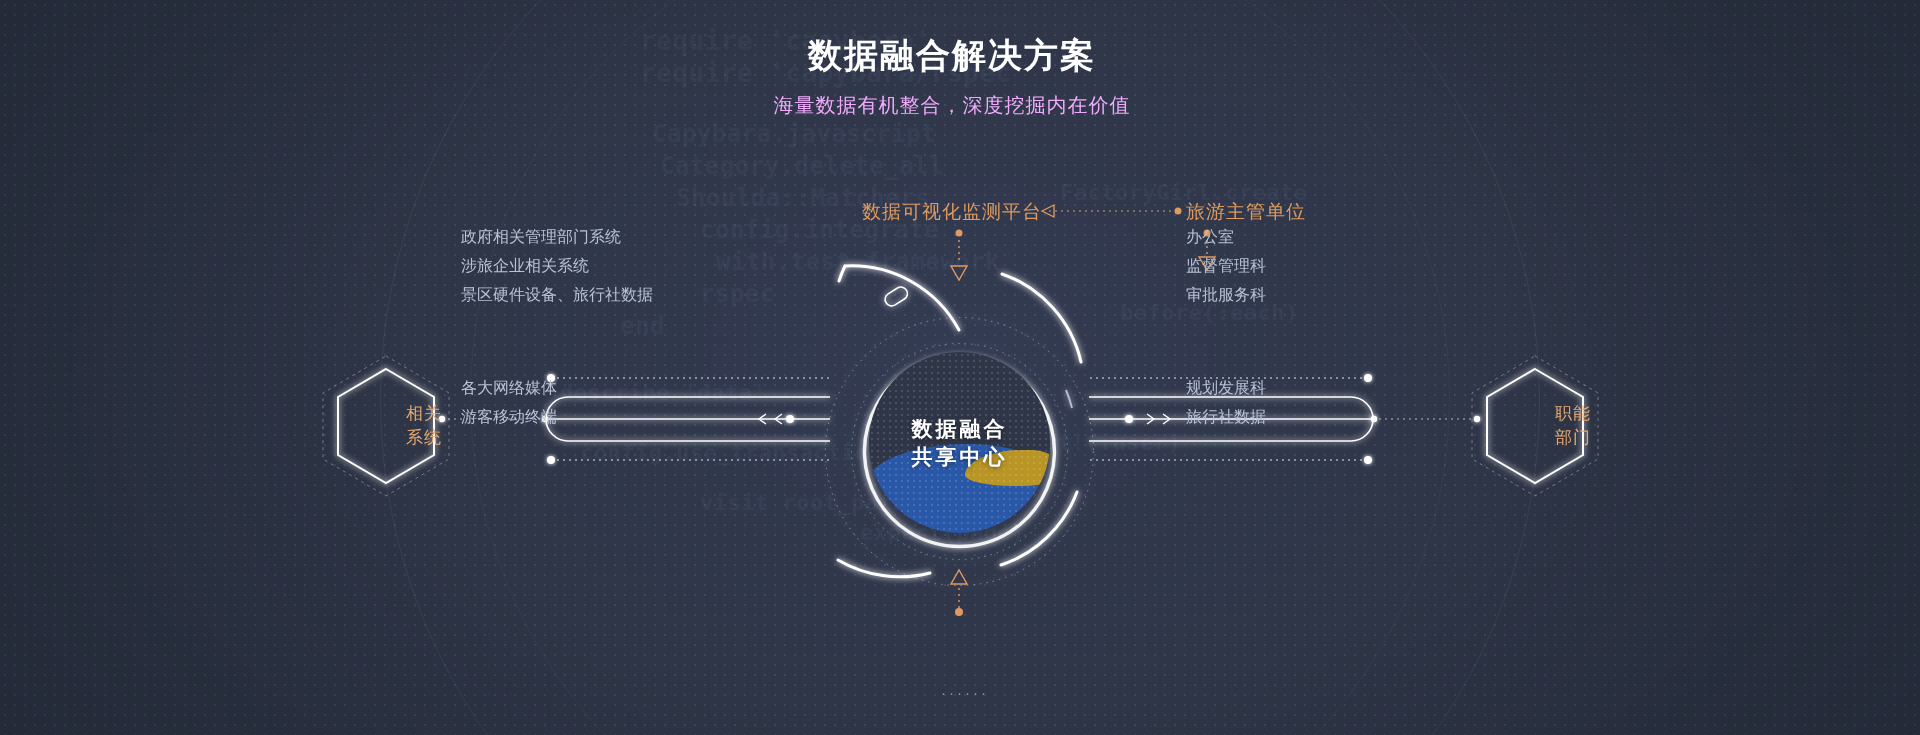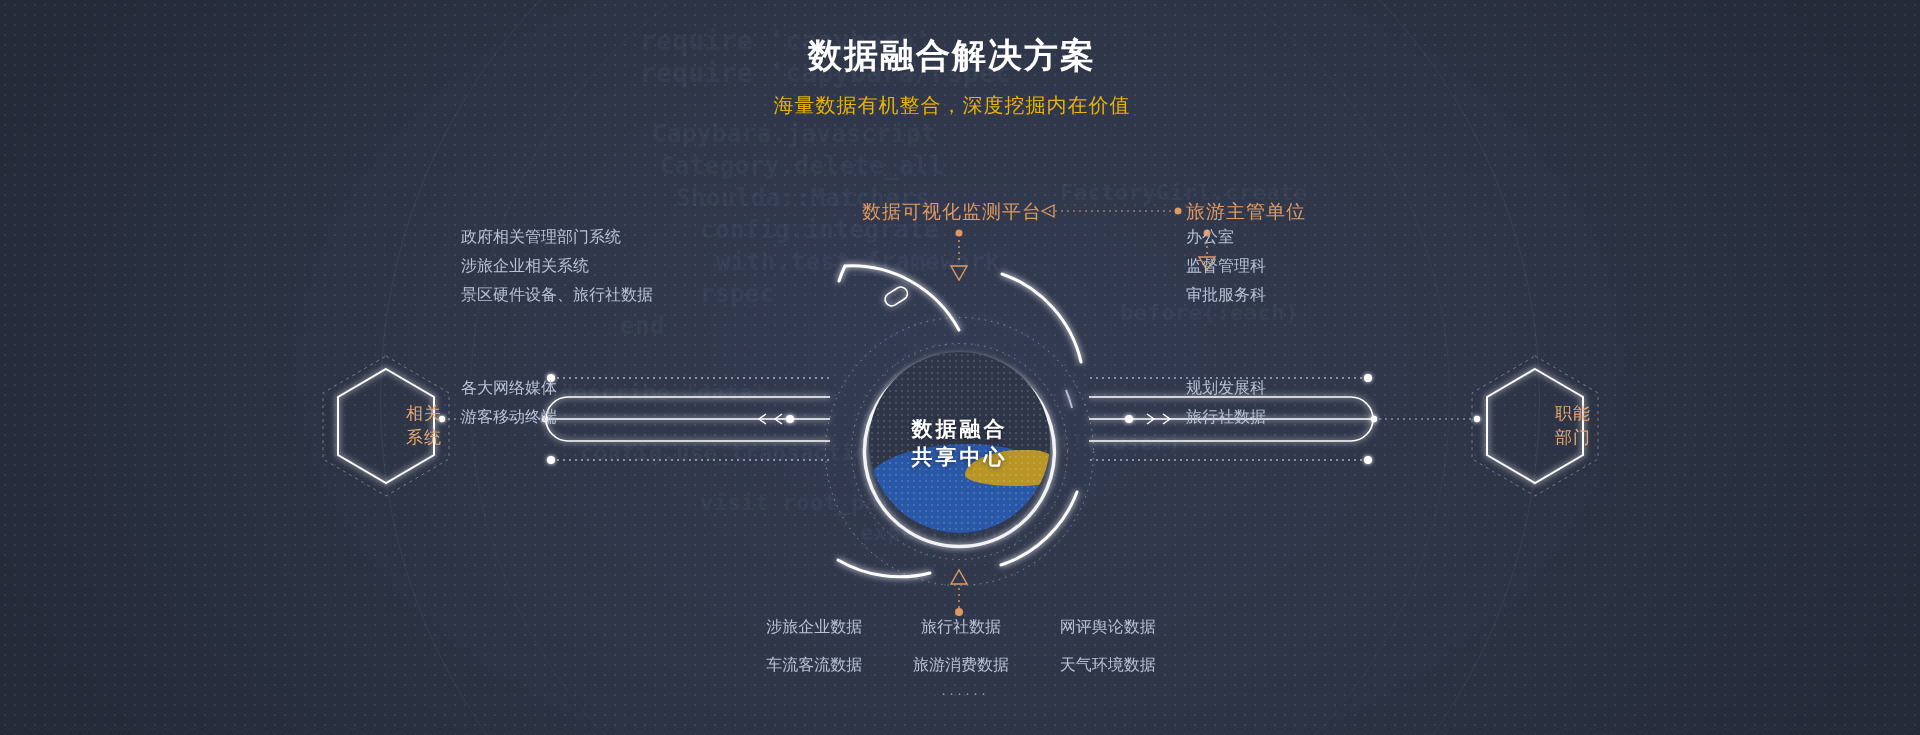--- a/index.html
+++ b/index.html
@@ -53,21 +53,21 @@
   }
 
   
   #header{ position:absolute; left:0; right:16px; top:32px; text-align:center; z-index:6; }
   #title{
     font-size:34px; font-weight:700; color:#ffffff; letter-spacing:2px;
     line-height:46px;
   }
   #subtitle{
     margin-top:14px;
-    font-size:20px; color:#eab308; letter-spacing:1px; font-weight:400;
+    font-size:20px; color:#f0abfc; letter-spacing:1px; font-weight:400;
   }
 
   
   #stage{ position:absolute; inset:0; z-index:5; }
 
   .hexwrap{ position:absolute; width:112px; height:126px; }
   .hex-label{
     position:absolute; inset:0;
     display:flex; flex-direction:column; align-items:flex-end; justify-content:center;
     color:#e8a970; font-size:17px; line-height:24px; font-weight:500; letter-spacing:1px;
@@ -330,27 +330,15 @@
   <div class="col" id="col-right-top">
       <div class="line">办公室</div>
       <div class="line">监督管理科</div>
       <div class="line">审批服务科</div>
     </div>
   <div class="col" id="col-right-bottom">
       <div class="line">规划发展科</div>
       <div class="line">旅行社数据</div>
     </div>
 
-  <div id="bottom-data">
-      <div class="row">
-        <div class="cell">涉旅企业数据</div>
-        <div class="cell">旅行社数据</div>
-        <div class="cell">网评舆论数据</div>
-      </div>
-      <div class="row">
-        <div class="cell">车流客流数据</div>
-        <div class="cell">旅游消费数据</div>
-        <div class="cell">天气环境数据</div>
-      </div>
-    </div>
   <div id="bottom-dots">······</div>
 
 </div>
 
 </body></html>

